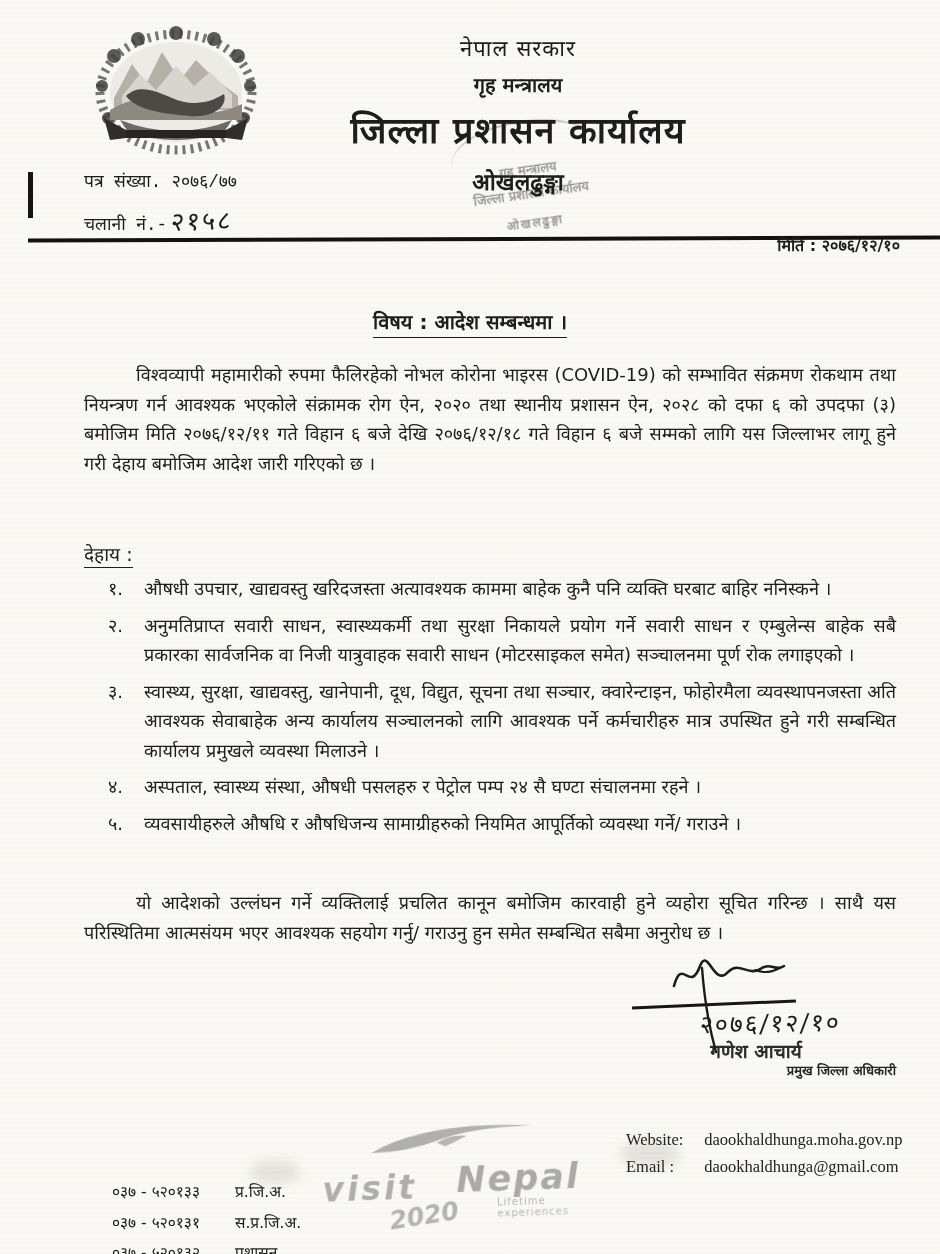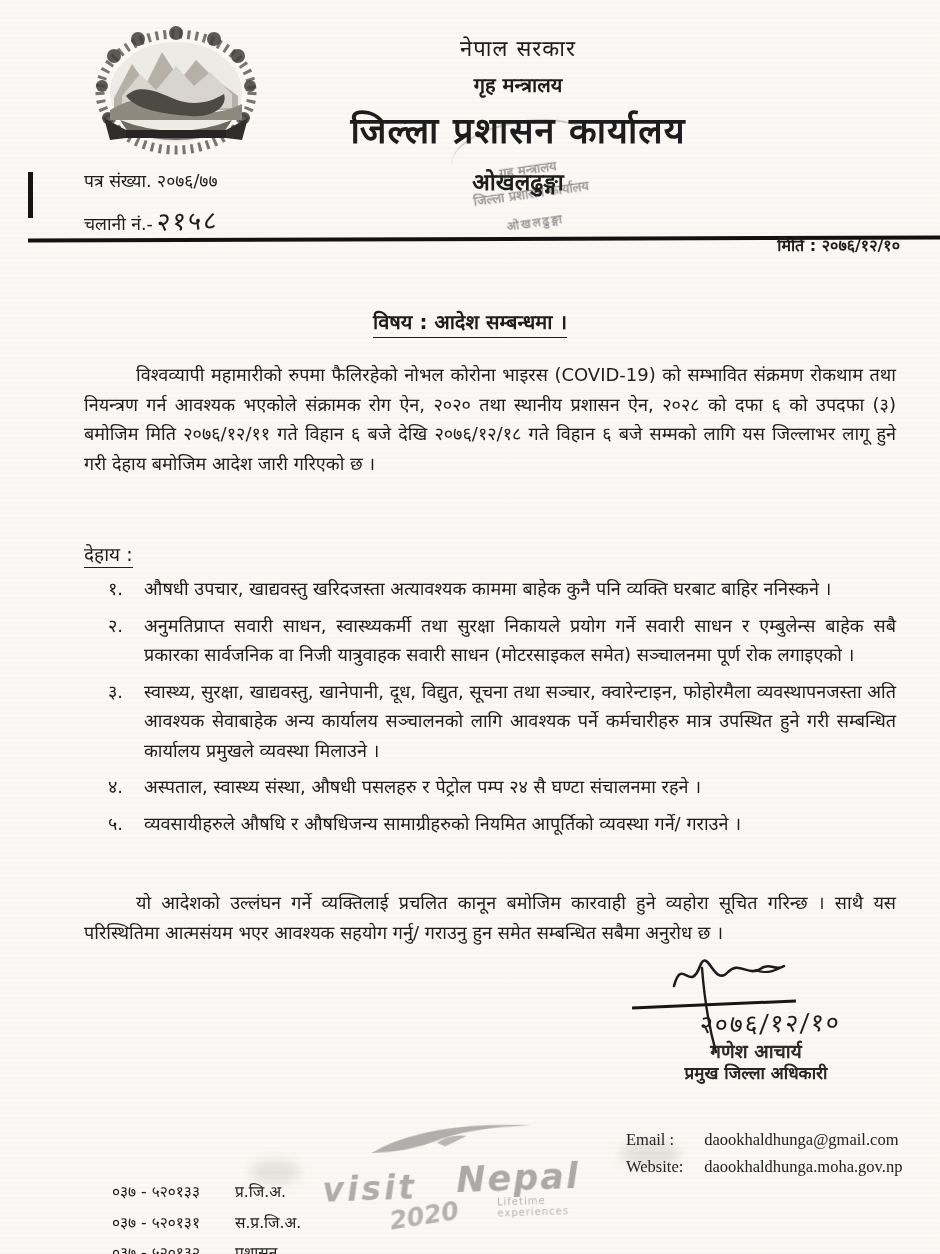--- a/index.html
+++ b/index.html
@@ -20,21 +20,21 @@
     position:absolute;left:415px;top:126px;width:230px;height:118px;z-index:1;
     transform:rotate(-8deg);color:rgba(75,75,80,0.55);filter:blur(0.5px);
     text-align:center;font-weight:bold;
   }
   .stamp-arc{position:absolute;left:40px;top:-6px;width:150px;height:70px;border:none;border-top:2px solid rgba(75,75,80,0.35);border-radius:50%;}
   .stamp-l1{position:absolute;left:0;right:0;top:34px;font-size:13px;}
   .stamp-l2{position:absolute;left:0;right:0;top:58px;font-size:13px;}
   .stamp-l3{position:absolute;left:0;right:0;top:88px;font-size:12px;letter-spacing:2px;}
   
   .refblock{position:absolute;left:84px;top:168px;font-size:17.5px;}
-  .ref-row{margin-bottom:10px;}
+  .ref-row{margin-bottom:10px;font-family:Liberation Mono, monospace;}
   .chalani-no{
     display:inline-block;font-size:26px;font-weight:500;margin-left:4px;
     transform:rotate(-2deg) skewX(-6deg);letter-spacing:2px;
   }
   .edge-mark{position:absolute;left:28px;top:172px;width:5px;height:46px;background:#141414;}
   .rule{position:absolute;left:28px;right:0;top:237px;height:4px;background:#121212;transform:rotate(-0.2deg);}
   .date-line{position:absolute;right:40px;top:234px;font-size:16px;font-weight:bold;}
   
   .subject{position:absolute;left:0;right:0;top:308px;text-align:center;}
   .subject span{font-size:20px;font-weight:bold;border-bottom:1.6px solid #1d1d1d;padding-bottom:3px;}
@@ -46,21 +46,21 @@
   .olist{position:absolute;left:108px;top:574px;width:788px;font-size:18px;line-height:29.5px;}
   .li{display:flex;margin-bottom:7px;}
   .li .num{flex:none;width:36px;}
   .li .txt{flex:1;text-align:justify;}
   .closing{top:888px;text-indent:52px;}
   
   .sig-svg{position:absolute;left:668px;top:948px;z-index:3;}
   .sig-line{position:absolute;left:632px;top:1003px;width:164px;height:2.5px;background:#161616;transform:rotate(-2.5deg);}
   .sig-date{position:absolute;left:700px;top:1005px;font-size:25px;font-weight:500;transform:rotate(-1deg) skewX(-5deg);letter-spacing:2px;}
   .sig-name{position:absolute;left:636px;top:1038px;width:240px;text-align:center;font-size:19px;font-weight:bold;color:#2c2c2c;filter:blur(0.3px);}
-  .sig-title{position:absolute;left:616px;top:1061px;width:280px;text-align:center;font-size:17px;font-weight:bold;color:#262626;filter:blur(0.3px);}
+  .sig-title{position:absolute;left:616px;top:1061px;width:280px;text-align:right;font-size:13px;font-weight:bold;color:#262626;filter:blur(0.3px);}
   
   .phones{position:absolute;left:112px;top:1180px;font-size:15.5px;}
   .phone-row{margin-bottom:8.5px;}
   .phone-row .pnum{display:inline-block;width:118px;}
   .contact{position:absolute;left:626px;top:1130px;font-family:"Liberation Serif",serif;font-size:16.5px;color:#222;}
   .contact-row{margin-bottom:7px;}
   .contact-row .clabel{display:inline-block;width:74px;}
   .wm{position:absolute;left:288px;top:1108px;width:340px;height:130px;opacity:0.62;color:#7d7d7d;transform:rotate(-2deg);filter:blur(0.6px);}
   .wm-swoosh{position:absolute;left:80px;top:8px;}
   .wm-visit{position:absolute;left:34px;top:58px;font-size:33px;font-weight:bold;font-style:italic;letter-spacing:3px;color:#818181;}
@@ -197,22 +197,22 @@
     <span class="wm-sub">
       <span>Lifetime</span><br>
       <span>experiences</span>
     </span>
   </div>
   <div class="smudge" style="left:620px;top:1140px;width:60px;height:28px;"></div>
   <div class="smudge" style="left:250px;top:1160px;width:50px;height:24px;"></div>
 
   <div class="contact">
     <div class="contact-row">
+      <span class="clabel">Website:</span>
+      <span>daookhaldhunga.moha.gov.np</span>
+    </div>
+    <div class="contact-row">
       <span class="clabel">Email   :</span>
       <span>daookhaldhunga@gmail.com</span>
     </div>
-    <div class="contact-row">
-      <span class="clabel">Website:</span>
-      <span>daookhaldhunga.moha.gov.np</span>
-    </div>
   </div>
 
 </div>
 
 </body></html>

